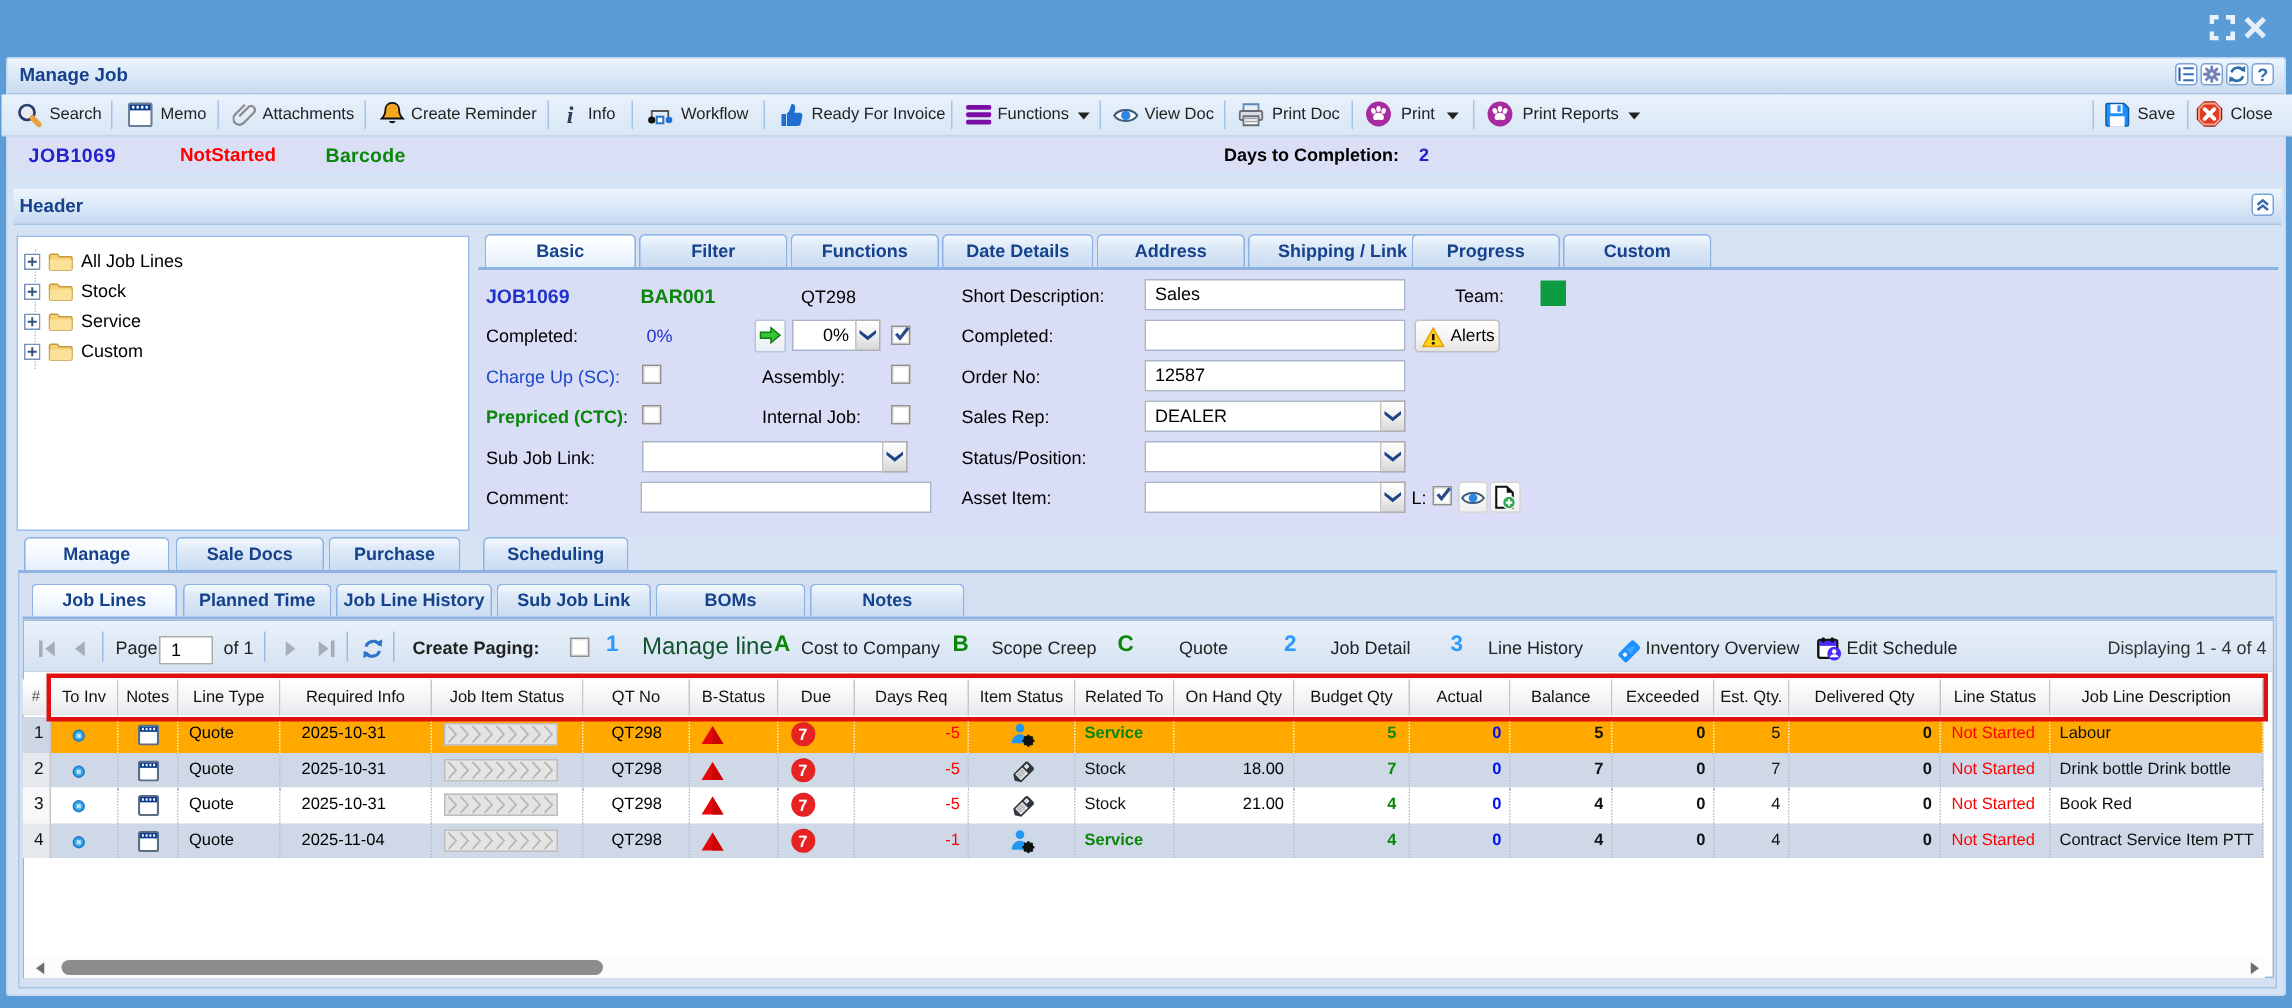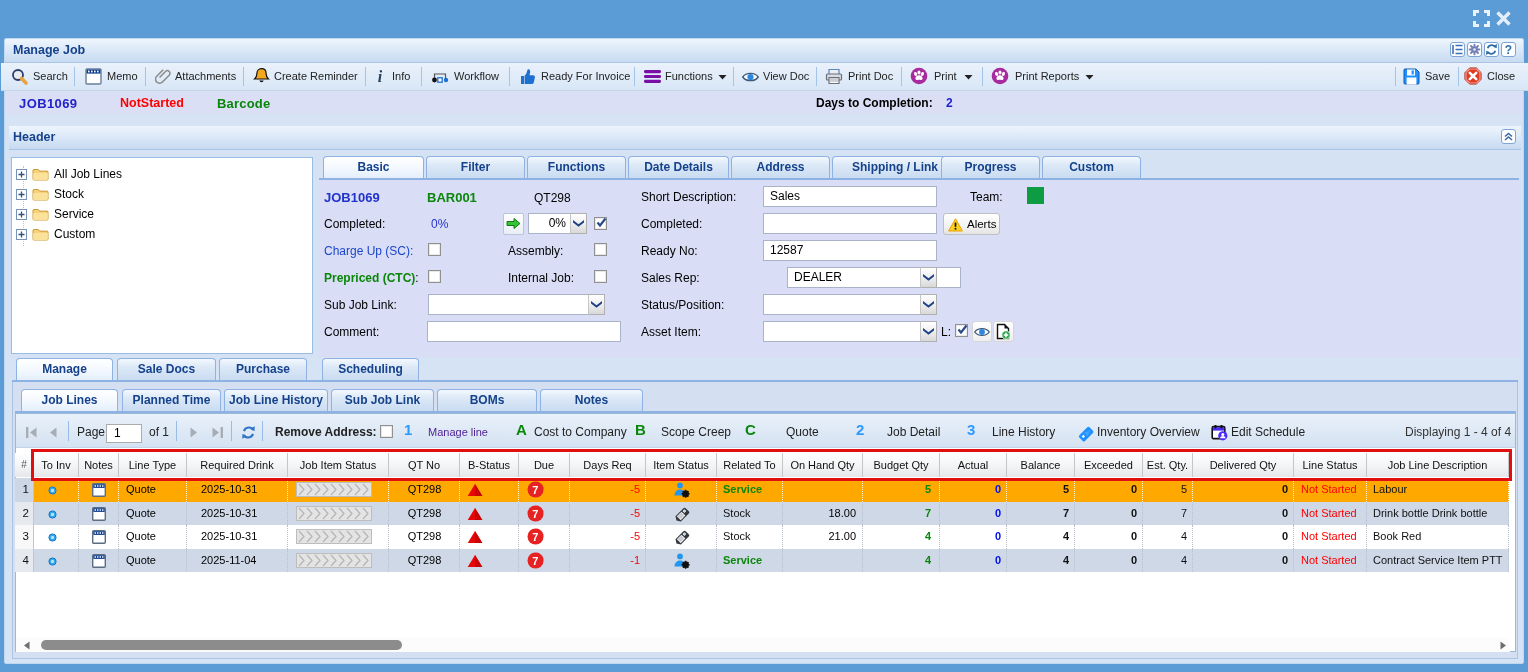--- a/index.html
+++ b/index.html
@@ -352,24 +352,24 @@
 <div class="lbl" style="left:322px;top:61px;">Completed:</div>
 <div class="inp" style="left:444px;top:57px;width:174px;height:21px;line-height:19px;padding-left:6px;"></div>
 <div style="position:absolute;left:624px;top:57px;width:57px;height:22px;background:linear-gradient(#ffffff,#f4f4f4 55%,#e4e4e4);border:1px solid #c0c0c0;border-radius:3px">
             <svg width="15" height="14" viewBox="0 0 15 14" style="position:absolute;left:4px;top:4px">
               <path d="M7.5 0.8 L14.4 13 H0.6 z" fill="#ffd21e" stroke="#e8a000" stroke-width="1"></path>
               <path d="M7.5 4.6v4.2" stroke="#111" stroke-width="1.7"></path>
               <circle cx="7.5" cy="10.8" r="1" fill="#111"></circle>
             </svg>
             <span style="position:absolute;left:23px;top:4px;font-size:11.5px">Alerts</span>
           </div>
-<div class="lbl" style="left:322px;top:88px;">Ready No:</div>
+<div class="lbl" style="left:322px;top:88px;">Order No:</div>
 <div class="inp" style="left:444px;top:84px;width:174px;height:21px;line-height:19px;padding-left:6px;">12587</div>
 <div class="lbl" style="left:322px;top:115px;">Sales Rep:</div>
-<div class="inp" style="left:444px;top:111px;width:174px;height:21px;line-height:19px;padding-left:6px;margin-left:24px;">DEALER</div>
+<div class="inp" style="left:444px;top:111px;width:174px;height:21px;line-height:19px;padding-left:6px;">DEALER</div>
 <div class="trig" style="left:601px;top:111px;height:21px">
             <svg width="13" height="9" viewBox="0 0 13 9" style="margin:5px auto 0">
               <path d="M1 1 L6.5 5.2 L12 1 L12 3.4 L6.5 7.8 L1 3.4 z" fill="#1e4387"></path>
             </svg>
           </div>
 <div class="lbl" style="left:322px;top:142px;">Status/Position:</div>
 <div class="inp" style="left:444px;top:138px;width:174px;height:21px;line-height:19px;padding-left:6px;"></div>
 <div class="trig" style="left:601px;top:138px;height:21px">
             <svg width="13" height="9" viewBox="0 0 13 9" style="margin:5px auto 0">
               <path d="M1 1 L6.5 5.2 L12 1 L12 3.4 L6.5 7.8 L1 3.4 z" fill="#1e4387"></path>
@@ -453,24 +453,24 @@
         <svg width="15" height="15" viewBox="0 0 15 15">
           <g fill="none" stroke="#2e74c9" stroke-width="2.1">
             <path d="M12.3 5.1a5.1 5.1 0 0 0-9.3 1"></path>
             <path d="M2.7 9.9a5.1 5.1 0 0 0 9.3-1"></path>
           </g>
           <path d="M13.8 1.2l-.3 5-4.3-2.4z" fill="#2e74c9"></path>
           <path d="M1.2 13.8l.3-5 4.3 2.4z" fill="#2e74c9"></path>
         </svg>
       </div>
 <div style="position:absolute;left:261px;top:73px;width:1px;height:20px;background:#99bbe8"></div>
-<div style="position:absolute;left:274px;top:76px;height:16px;line-height:16px;font-size:12px;color:#222;white-space:nowrap;font-weight:bold">Remove Address:</div>
+<div style="position:absolute;left:274px;top:76px;height:16px;line-height:16px;font-size:12px;color:#222;white-space:nowrap;font-weight:bold">Create Paging:</div>
 <div class="cb" style="left:379px;top:77px"></div>
 <div style="position:absolute;left:403px;top:76px;height:16px;line-height:16px;font-size:12px;color:#222;white-space:nowrap;color:#2e9afe;font-weight:bold;font-size:15px;top:74px">1</div>
-<div style="position:absolute;left:427px;top:76px;height:16px;line-height:16px;font-size:11px;color:#4c1d95;white-space:nowrap;">Manage line</div>
+<div style="position:absolute;left:427px;top:76px;height:16px;line-height:16px;font-size:16px;color:#14532d;white-space:nowrap;">Manage line</div>
 <div style="position:absolute;left:515px;top:76px;height:16px;line-height:16px;font-size:12px;color:#222;white-space:nowrap;color:#0a860a;font-weight:bold;font-size:15px;top:74px">A</div>
 <div style="position:absolute;left:533px;top:76px;height:16px;line-height:16px;font-size:12px;color:#222;white-space:nowrap;">Cost to Company</div>
 <div style="position:absolute;left:634px;top:76px;height:16px;line-height:16px;font-size:12px;color:#222;white-space:nowrap;color:#0a860a;font-weight:bold;font-size:15px;top:74px">B</div>
 <div style="position:absolute;left:660px;top:76px;height:16px;line-height:16px;font-size:12px;color:#222;white-space:nowrap;">Scope Creep</div>
 <div style="position:absolute;left:744px;top:76px;height:16px;line-height:16px;font-size:12px;color:#222;white-space:nowrap;color:#0a860a;font-weight:bold;font-size:15px;top:74px">C</div>
 <div style="position:absolute;left:785px;top:76px;height:16px;line-height:16px;font-size:12px;color:#222;white-space:nowrap;">Quote</div>
 <div style="position:absolute;left:855px;top:76px;height:16px;line-height:16px;font-size:12px;color:#222;white-space:nowrap;color:#2e9afe;font-weight:bold;font-size:15px;top:74px">2</div>
 <div style="position:absolute;left:886px;top:76px;height:16px;line-height:16px;font-size:12px;color:#222;white-space:nowrap;">Job Detail</div>
 <div style="position:absolute;left:966px;top:76px;height:16px;line-height:16px;font-size:12px;color:#222;white-space:nowrap;color:#2e9afe;font-weight:bold;font-size:15px;top:74px">3</div>
 <div style="position:absolute;left:991px;top:76px;height:16px;line-height:16px;font-size:12px;color:#222;white-space:nowrap;">Line History</div>
@@ -495,21 +495,21 @@
           <path d="M8.8 14.2a3.2 3.2 0 0 1 6 0z" fill="#fff"></path>
         </svg>
       </div>
 <div style="position:absolute;left:1230px;top:76px;height:16px;line-height:16px;font-size:12px;color:#222;white-space:nowrap;">Edit Schedule</div>
 <div style="position:absolute;left:1404px;top:76px;height:16px;line-height:16px;font-size:12px;color:#222;white-space:nowrap;color:#333">Displaying 1 - 4 of 4</div>
 <div style="position:absolute;left:15px;top:100px;width:1494px;height:190px;background:#fff"></div>
 <div class="grid-hcell" style="left:14px;top:105px;width:19px;font-size:10px;color:#555">#</div>
 <div class="grid-hcell" style="left:33px;top:105px;width:45px">To Inv</div>
 <div class="grid-hcell" style="left:78px;top:105px;width:40px">Notes</div>
 <div class="grid-hcell" style="left:118px;top:105px;width:68px">Line Type</div>
-<div class="grid-hcell" style="left:186px;top:105px;width:101px">Required Drink</div>
+<div class="grid-hcell" style="left:186px;top:105px;width:101px">Required Info</div>
 <div class="grid-hcell" style="left:287px;top:105px;width:101px">Job Item Status</div>
 <div class="grid-hcell" style="left:388px;top:105px;width:71px">QT No</div>
 <div class="grid-hcell" style="left:459px;top:105px;width:59px">B-Status</div>
 <div class="grid-hcell" style="left:518px;top:105px;width:51px">Due</div>
 <div class="grid-hcell" style="left:569px;top:105px;width:76px">Days Req</div>
 <div class="grid-hcell" style="left:645px;top:105px;width:71px">Item Status</div>
 <div class="grid-hcell" style="left:716px;top:105px;width:66px">Related To</div>
 <div class="grid-hcell" style="left:782px;top:105px;width:80px">On Hand Qty</div>
 <div class="grid-hcell" style="left:862px;top:105px;width:77px">Budget Qty</div>
 <div class="grid-hcell" style="left:939px;top:105px;width:67px">Actual</div>

